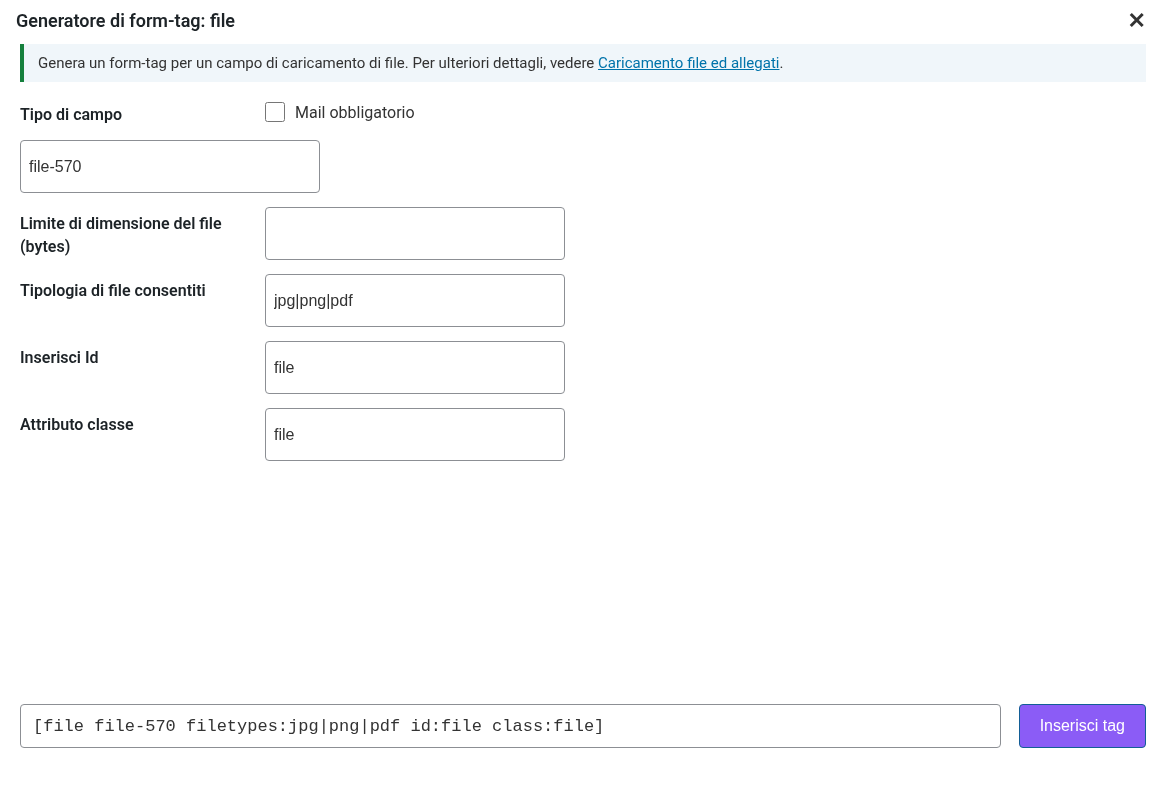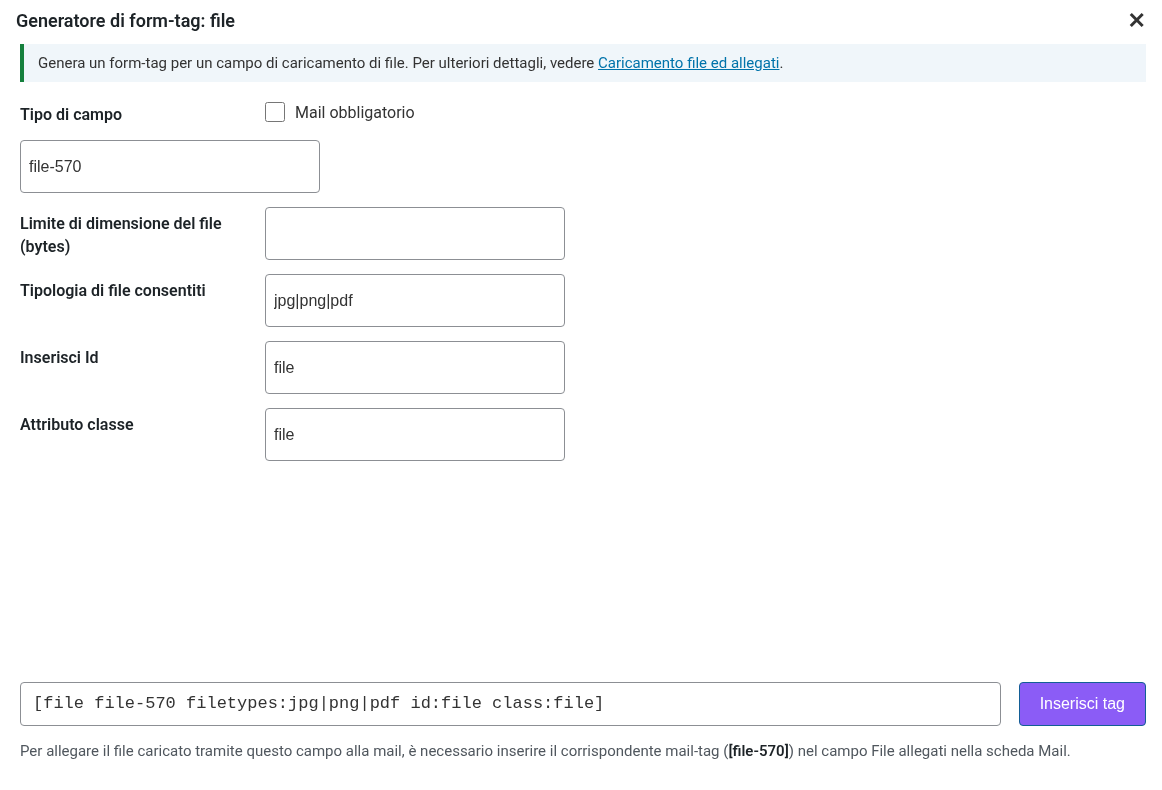--- a/index.html
+++ b/index.html
@@ -194,16 +194,13 @@
     </div>
   </div>
 
 </div>
 
 <div class="footer-area">
   <div class="tag-row">
     <input type="text" class="tag-output" readonly="" value="[file file-570 filetypes:jpg|png|pdf id:file class:file]" style="">
     <button class="insert-btn">Inserisci tag</button>
   </div>
-  <div class="footer-note">
-    <span>Per allegare il file caricato tramite questo campo alla mail, è necessario inserire il corrispondente mail-tag (</span><strong>[file-570]</strong><span>) nel campo File allegati nella scheda Mail.</span>
-  </div>
 </div>
 
 </body></html>

